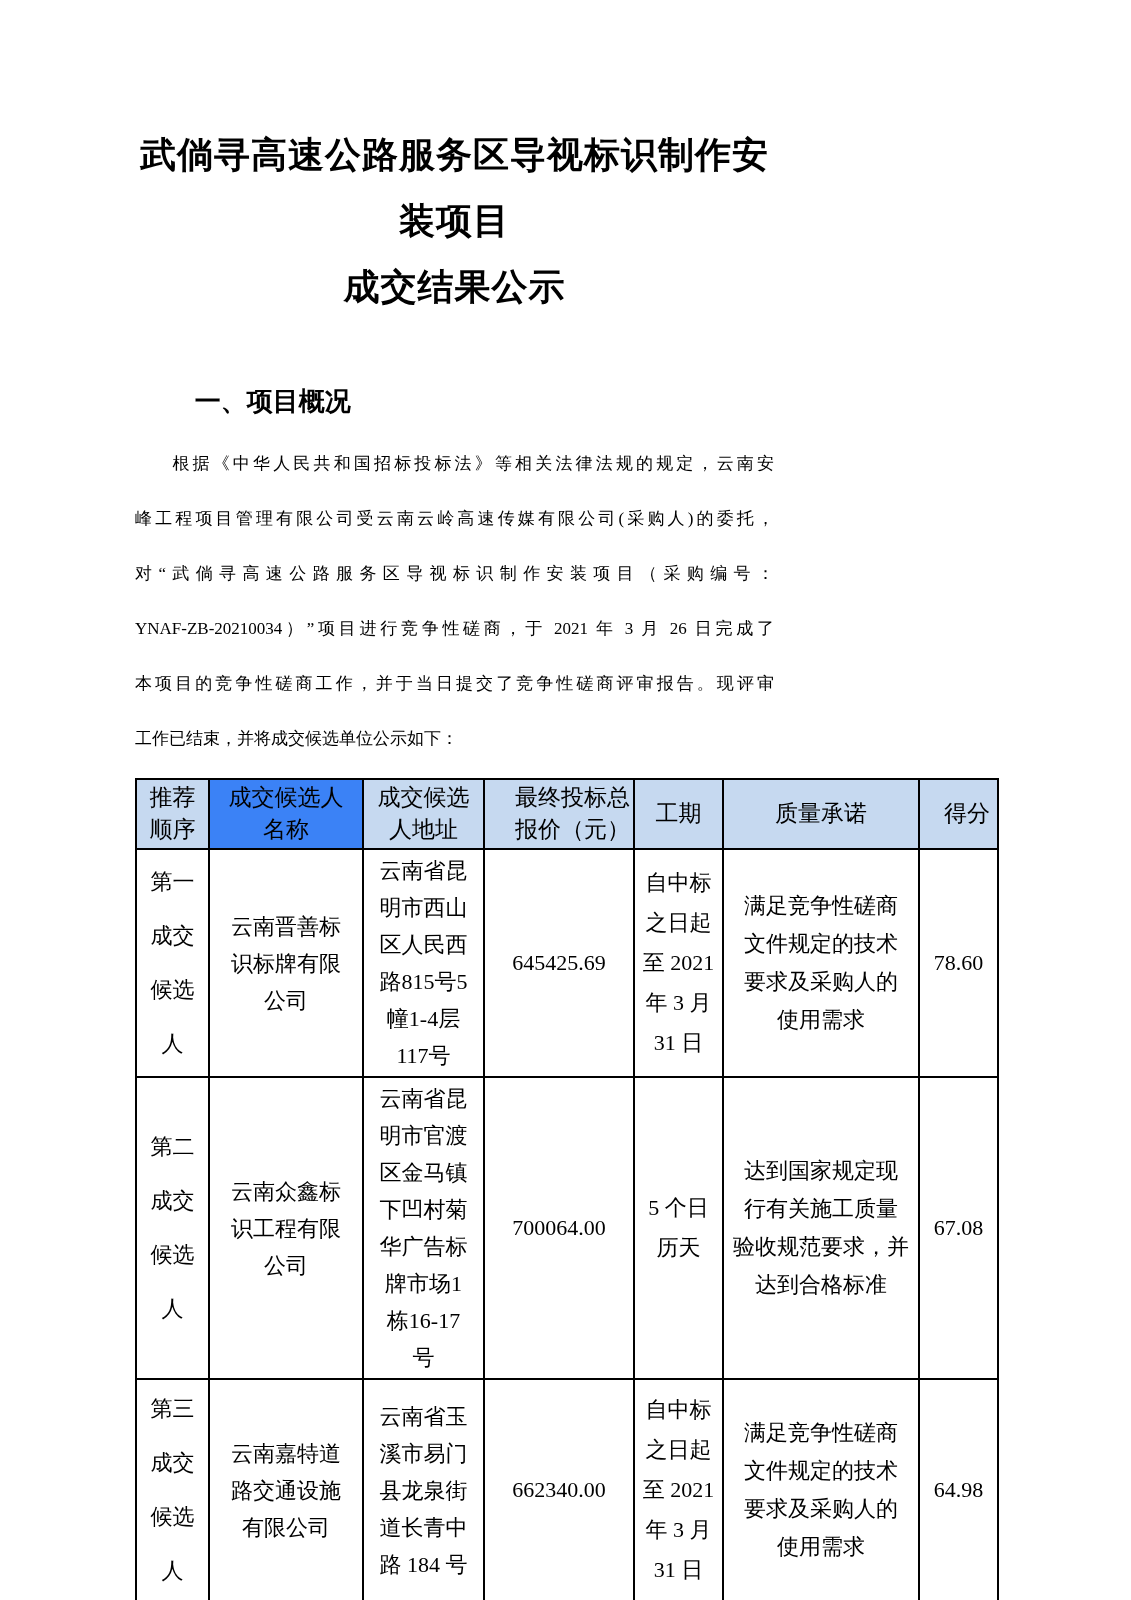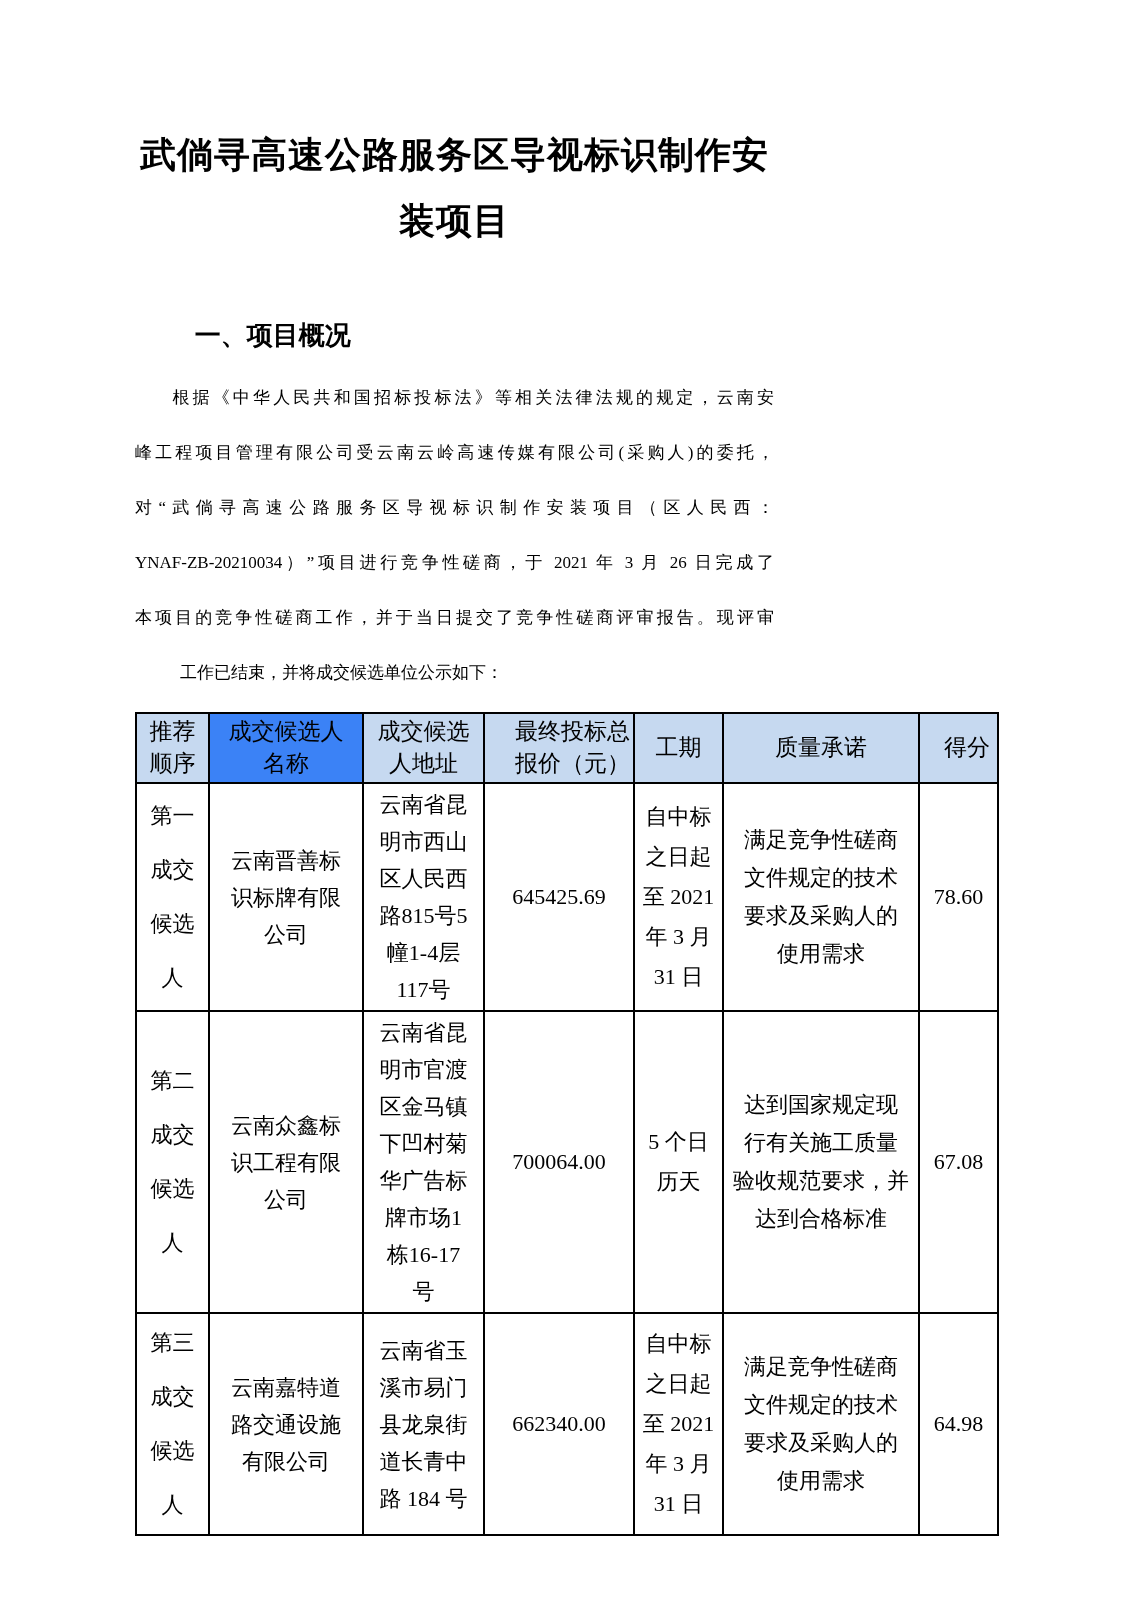--- a/index.html
+++ b/index.html
@@ -30,21 +30,21 @@
     text-indent: 2.3em;
     line-height: 32px;
   }
   .para { margin-top: 18px; font-size: 17px; }
   .para-line {
     line-height: 55px;
     text-align: justify;
     text-align-last: justify;
   }
   .para-line.first { text-indent: 2.2em; }
-  .para-line.last { text-align-last: left; margin-left: 45px; }
+  .para-line.last { text-align-last: left; }
 
   table.results {
     margin-top: 12px;
     border-collapse: collapse;
     table-layout: fixed;
     width: 862px;
   }
   table.results th, table.results td {
     border: 2px solid #000000;
     text-align: center;
@@ -68,27 +68,28 @@
   td.cell-addr { line-height: 37px; }
   td.cell-dur  { line-height: 40px; }
   td.cell-promise { line-height: 38px; }
   td.cell-price, td.cell-score { line-height: 28px; }
 </style>
 </head>
 <body>
 
 <div class="page">
   <h1 class="doc-title">武倘寻高速公路服务区导视标识制作安装项目</h1>
+  <h1 class="doc-title">成交结果公示</h1>
 
   <h2 class="section-heading">一、项目概况</h2>
 
   <div class="para">
     <div class="para-line first">根据《中华人民共和国招标投标法》等相关法律法规的规定，云南安</div>
     <div class="para-line">峰工程项目管理有限公司受云南云岭高速传媒有限公司(采购人)的委托，</div>
-    <div class="para-line">对“武倘寻高速公路服务区导视标识制作安装项目（区人民西：</div>
+    <div class="para-line">对“武倘寻高速公路服务区导视标识制作安装项目（采购编号：</div>
     <div class="para-line">YNAF-ZB-20210034）”项目进行竞争性磋商，于 2021 年 3 月 26 日完成了</div>
     <div class="para-line">本项目的竞争性磋商工作，并于当日提交了竞争性磋商评审报告。现评审</div>
     <div class="para-line last">工作已结束，并将成交候选单位公示如下：</div>
   </div>
 
   <table class="results">
     <colgroup>
       <col style="width:73px">
         <col style="width:154px">
         <col style="width:121px">

